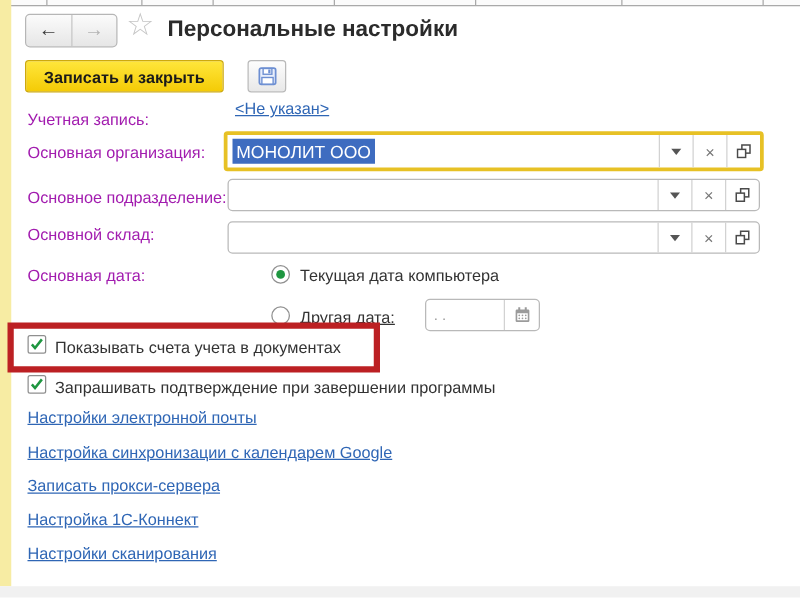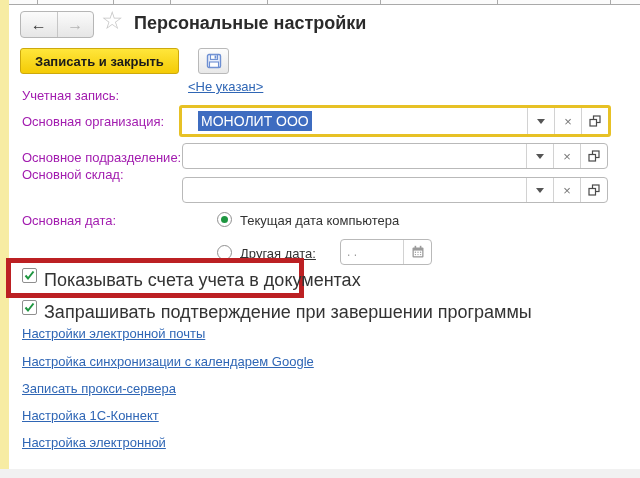--- a/index.html
+++ b/index.html
@@ -35,21 +35,21 @@
     background:linear-gradient(#ffe63b,#f4cb06);border:1px solid #cda90d;border-radius:3px;
     font-size:13px;font-weight:bold;color:#1a1a1a;cursor:pointer;box-sizing:border-box;}
   .btn-save{left:198px;top:48px;width:31px;height:26px;display:flex;align-items:center;justify-content:center;
     background:linear-gradient(#fdfdfd,#e8e8e8);border:1px solid #b9b9b9;border-radius:3px;cursor:pointer;box-sizing:border-box;}
 
   .f-label{font-size:13px;color:#a21caf;white-space:nowrap;}
   .link{font-size:13px;color:#2f66b5;text-decoration:underline;cursor:pointer;white-space:nowrap;}
 
   
   .combo{width:426px;height:26px;background:#fff;border:1px solid #b9b9b9;border-radius:4px;
-    display:flex;box-sizing:border-box;padding-left:12px;}
+    display:flex;box-sizing:border-box;}
   .combo.focused{width:432px;height:32px;border:3px solid #e7c125;border-radius:3px;}
   .combo-text{flex:1;display:flex;align-items:center;padding:0 4px;font-size:14px;color:#222;overflow:hidden;}
   .sel-text{background:#3e6cc0;color:#ffffff;padding:2px 3px;white-space:nowrap;}
   .combo-btn{width:26px;display:flex;align-items:center;justify-content:center;
     border-left:1px solid #d2d2d2;cursor:pointer;color:#6a6a6a;}
   .dd-arrow{width:0;height:0;border-left:4px solid transparent;border-right:4px solid transparent;border-top:5px solid #555;}
   .clear-x{font-size:13px;color:#777;line-height:1;}
 
   
   .radio{width:15px;height:15px;border:1px solid #909090;border-radius:50%;background:#fff;box-sizing:border-box;
@@ -60,21 +60,21 @@
   .checkbox{width:15px;height:15px;border:1px solid #8f8f8f;border-radius:2px;background:#fff;box-sizing:border-box;
     display:flex;align-items:center;justify-content:center;cursor:pointer;}
 
   .date-field{left:340px;top:239px;width:92px;height:26px;border:1px solid #b9b9b9;border-radius:4px;
     display:flex;box-sizing:border-box;background:#fff;}
   .date-text{flex:1;display:flex;align-items:center;padding:0 6px;font-size:12px;color:#9a9a9a;}
   .date-btn{width:27px;display:flex;align-items:center;justify-content:center;border-left:1px solid #d2d2d2;cursor:pointer;}
 
   .red-box{left:6px;top:258px;width:298px;height:40px;border:5px solid #bc2023;box-sizing:border-box;pointer-events:none;}
 
-  .cb-label{font-size:18px;color:#333;}
+  .cb-label{font-size:13px;color:#333;}
   .radio-label{font-size:13px;color:#333;}
 </style>
 </head>
 <body>
 
 <div class="abs top-strip">
   <div class="top-sep" style="left:37px"></div>
   <div class="top-sep" style="left:113px"></div>
   <div class="top-sep" style="left:170px"></div>
   <div class="top-sep" style="left:267px"></div>
@@ -146,21 +146,21 @@
   <div class="combo-btn">
     <span style="display:flex;">
       <svg width="12" height="12" viewBox="0 0 12 12">
         <rect x="4.5" y="1" width="6.5" height="6.5" fill="none" stroke="#4a4a4a" stroke-width="1.2"></rect>
         <rect x="1" y="4.5" width="6.5" height="6.5" fill="#ffffff" stroke="#4a4a4a" stroke-width="1.2"></rect>
       </svg>
     </span>
   </div>
 </div>
 
-<div class="abs f-label" style="left:22px;top:167px;">Основной склад:</div>
+<div class="abs f-label" style="left:22px;top:180px;">Основной склад:</div>
 <div class="abs combo" style="left:182px;top:177px;">
   <div class="combo-text">
     <span></span>
   </div>
   <div class="combo-btn">
     <span class="dd-arrow"></span>
   </div>
   <div class="combo-btn">
     <span class="clear-x">×</span>
   </div>
@@ -221,15 +221,15 @@
         <path d="M2.5 6.5 L5 9.5 L10.5 2.5" fill="none" stroke="#1e9640" stroke-width="2"></path>
       </svg>
   </span>
 </div>
 <div class="abs cb-label" style="left:44px;top:302px;">Запрашивать подтверждение при завершении программы</div>
 
 <div class="abs link" style="left:22px;top:326px;">Настройки электронной почты</div>
 <div class="abs link" style="left:22px;top:354px;">Настройка синхронизации с календарем Google</div>
 <div class="abs link" style="left:22px;top:381px;">Записать прокси-сервера</div>
 <div class="abs link" style="left:22px;top:408px;">Настройка 1С-Коннект</div>
-<div class="abs link" style="left:22px;top:435px;">Настройка электронной</div>
+<div class="abs link" style="left:22px;top:435px;">Настройки сканирования</div>
 
 <div class="abs bottom-strip"></div>
 
 </body></html>

